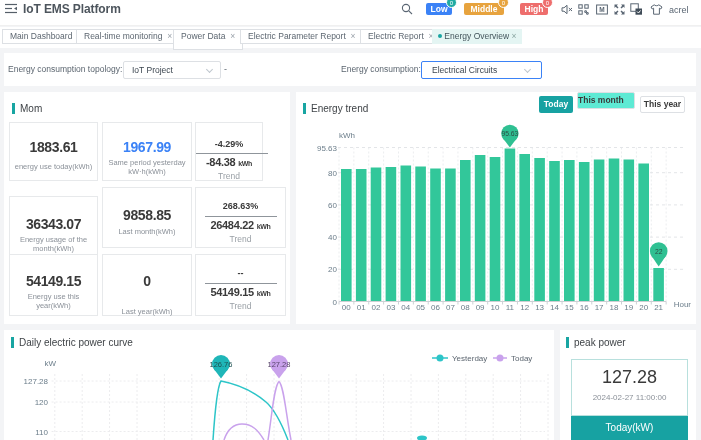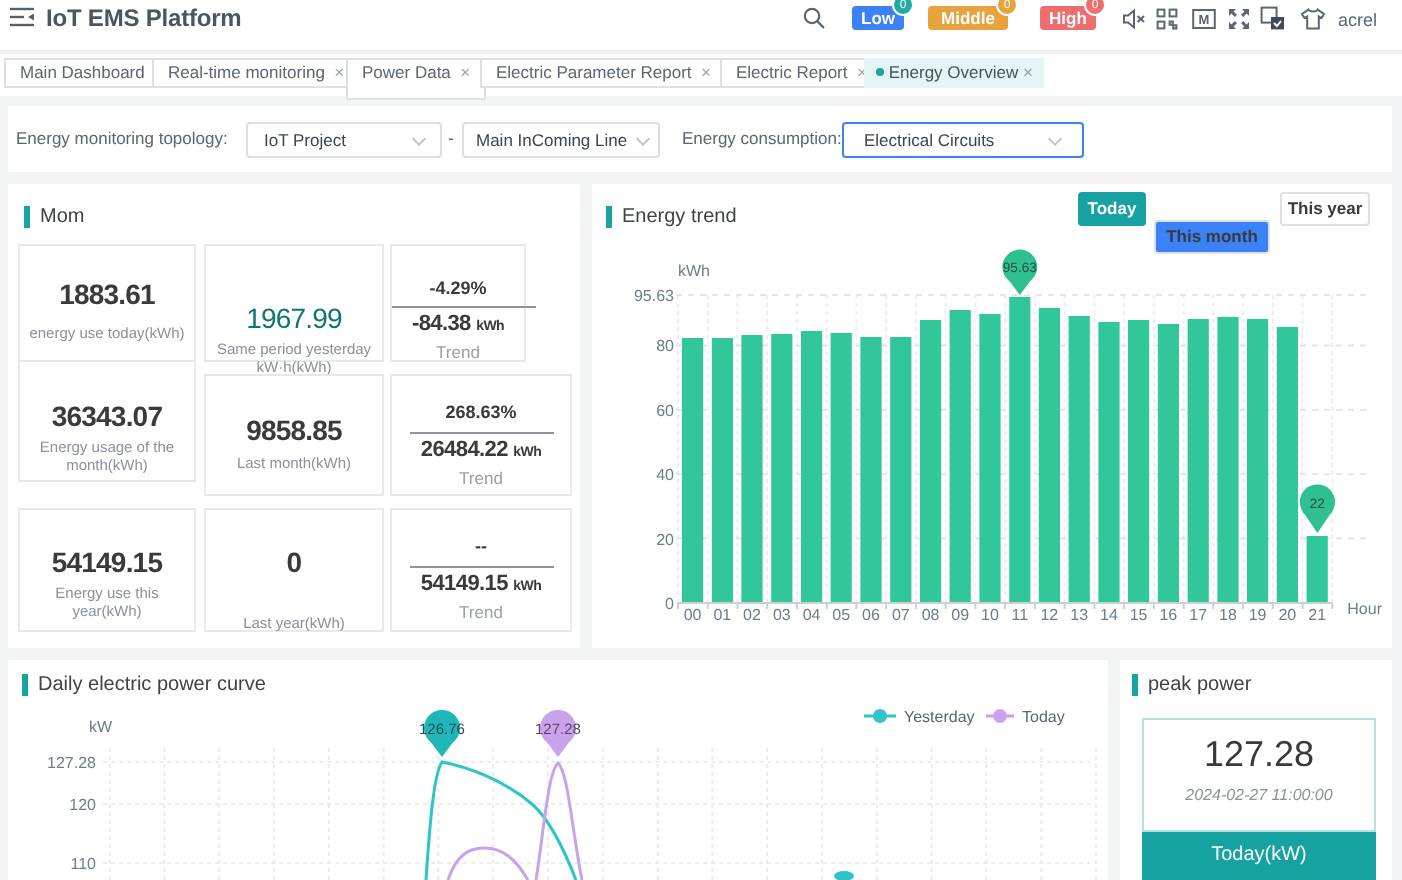--- a/index.html
+++ b/index.html
@@ -82,48 +82,47 @@
 <div class="panel" style="left:0;top:27px;width:701px;height:21px;">
   <div class="abs" style="left:2px;top:2px;height:15px;border:1px solid #dde0e4;background:#fff;font-size:8.5px;color:#5c6670;line-height:13px;padding:0 7px;">Main Dashboard</div>
   <div class="abs" style="left:76px;top:2px;height:15px;border:1px solid #dde0e4;background:#fff;font-size:8.5px;color:#5c6670;line-height:13px;padding:0 7px;">Real-time monitoring&nbsp;&nbsp;<span style="color:#9aa2aa;">×</span></div>
   <div class="abs" style="left:173px;top:2px;height:21px;border:1px solid #dde0e4;background:#fff;font-size:8.5px;color:#5c6670;line-height:13px;padding:0 7px;">Power Data&nbsp;&nbsp;<span style="color:#9aa2aa;">×</span></div>
   <div class="abs" style="left:240px;top:2px;height:15px;border:1px solid #dde0e4;background:#fff;font-size:8.5px;color:#5c6670;line-height:13px;padding:0 7px;">Electric Parameter Report&nbsp;&nbsp;<span style="color:#9aa2aa;">×</span></div>
   <div class="abs" style="left:360px;top:2px;height:15px;border:1px solid #dde0e4;background:#fff;font-size:8.5px;color:#5c6670;line-height:13px;padding:0 7px;">Electric Report&nbsp;&nbsp;<span style="color:#9aa2aa;">×</span></div>
   <div class="abs" style="left:432px;top:2px;height:15px;background:#e4f5f3;font-size:8.5px;color:#43555c;line-height:15px;padding:0 6px;"><span style="display:inline-block;width:4px;height:4px;border-radius:50%;background:#18a5a2;vertical-align:1px;"></span>&nbsp;Energy Overview&nbsp;<span style="color:#8aa5a2;">×</span></div>
 </div>
 
 <div class="panel" style="left:4px;top:53px;width:692px;height:33px;">
-  <div class="abs" style="left:4px;top:11px;font-size:8.5px;color:#5c6670;">Energy monitoring topology:</div>
+  <div class="abs" style="left:4px;top:11px;font-size:8.5px;color:#5c6670;">Energy consumption topology:</div>
   <div class="abs" style="left:119px;top:8px;width:98px;height:18px;border:1px solid #dde0e4;border-radius:2px;font-size:8.5px;color:#3c4650;line-height:17px;padding:0 8px;">IoT Project<span class="chev"></span></div>
   <div class="abs" style="left:220px;top:11px;font-size:9px;color:#5c6670;">-</div>
-  <div class="abs" style="left:227px;top:8px;width:99px;height:18px;border:1px solid #dde0e4;border-radius:2px;font-size:8.5px;color:#3c4650;line-height:17px;padding:0 6px;">Main InComing Line<span class="chev" style="right:5px;"></span></div>
   <div class="abs" style="left:337px;top:11px;font-size:8.5px;color:#5c6670;">Energy consumption:</div>
   <div class="abs" style="left:417px;top:8px;width:121px;height:18px;border:1px solid #3b82f6;border-radius:2px;font-size:8.5px;color:#3c4650;line-height:17px;padding:0 10px;">Electrical Circuits<span class="chev" style="right:11px;"></span></div>
 </div>
 
 <div class="panel" style="left:4px;top:92px;width:286px;height:232px;">
   <div class="tbar" style="left:8px;top:11px;"></div>
   <div class="ptitle" style="left:16px;top:11px;">Mom</div>
 
   <div class="card" style="left:5px;top:30px;width:89px;height:59px;">
     <div style="margin-top:16px;font-size:14px;font-weight:bold;color:#3a3a3a;letter-spacing:-0.4px;">1883.61</div>
     <div style="margin-top:7px;font-size:7.5px;color:#8b9199;">energy use today(kWh)</div>
   </div>
   <div class="card" style="left:98px;top:30px;width:90px;height:59px;">
-    <div style="margin-top:28px;font-size:14px;font-weight:normal;color:#0f766e;letter-spacing:-0.4px;">1967.99</div>
+    <div style="margin-top:16px;font-size:14px;font-weight:bold;color:#3b82f6;letter-spacing:-0.4px;">1967.99</div>
     <div style="margin-top:3px;font-size:7.5px;color:#8b9199;line-height:9px;">Same period yesterday<br>kW·h(kWh)</div>
   </div>
   <div class="card" style="left:191px;top:30px;width:68px;height:59px;">
     <div style="margin-top:16px;font-size:9px;font-weight:bold;color:#3a3a3a;line-height:11px;">-4.29%</div>
     <div style="margin:3px auto 0;width:72px;border-top:1px solid #8f959b;"></div>
     <div style="margin-top:2px;font-size:11px;font-weight:bold;color:#3a3a3a;letter-spacing:-0.3px;">-84.38 <span style="font-size:7px;">kWh</span></div>
     <div style="margin-top:3px;font-size:8.5px;color:#9aa0a6;">Trend</div>
   </div>
 
-  <div class="card" style="left:5px;top:88px;width:89px;height:61px;">
+  <div class="card" style="left:5px;top:104px;width:89px;height:61px;">
     <div style="margin-top:19px;font-size:14px;font-weight:bold;color:#3a3a3a;letter-spacing:-0.4px;">36343.07</div>
     <div style="margin-top:3px;font-size:7.5px;color:#8b9199;line-height:9px;">Energy usage of the<br>month(kWh)</div>
   </div>
   <div class="card" style="left:98px;top:95px;width:90px;height:61px;">
     <div style="margin-top:19px;font-size:14px;font-weight:bold;color:#3a3a3a;letter-spacing:-0.4px;">9858.85</div>
     <div style="margin-top:4px;font-size:7.5px;color:#8b9199;">Last month(kWh)</div>
   </div>
   <div class="card" style="left:191px;top:95px;width:91px;height:61px;">
     <div style="margin-top:13px;font-size:9px;font-weight:bold;color:#3a3a3a;line-height:11px;">268.63%</div>
     <div style="margin:4px auto 0;width:72px;border-top:1px solid #8f959b;"></div>
@@ -144,21 +143,21 @@
     <div style="margin:4px auto 0;width:72px;border-top:1px solid #8f959b;"></div>
     <div style="margin-top:2px;font-size:11px;font-weight:bold;color:#3a3a3a;letter-spacing:-0.3px;">54149.15 <span style="font-size:7px;">kWh</span></div>
     <div style="margin-top:3px;font-size:8.5px;color:#9aa0a6;">Trend</div>
   </div>
 </div>
 
 <div class="panel" style="left:296px;top:92px;width:400px;height:232px;">
   <div class="tbar" style="left:7px;top:11px;"></div>
   <div class="ptitle" style="left:15px;top:11px;">Energy trend</div>
   <div class="abs" style="left:243px;top:4px;width:34px;height:17px;background:#17a2a2;border-radius:2px;color:#fff;font-size:8.5px;font-weight:bold;text-align:center;line-height:17px;">Today</div>
-  <div class="abs" style="left:281px;top:18px;width:58px;height:17px;background:#3b82f6;border:1px solid #dde0e4;border-radius:2px;color:#3a3a3a;font-size:8.5px;font-weight:bold;text-align:center;line-height:15px;">This month</div>
+  <div class="abs" style="left:281px;top:0;width:58px;height:17px;background:#5eead4;border:1px solid #dde0e4;border-radius:2px;color:#3a3a3a;font-size:8.5px;font-weight:bold;text-align:left;line-height:15px;">This month</div>
   <div class="abs" style="left:344px;top:4px;width:45px;height:17px;background:#fff;border:1px solid #dde0e4;border-radius:2px;color:#3a3a3a;font-size:8.5px;font-weight:bold;text-align:center;line-height:15px;">This year</div>
   <svg width="400" height="232" viewBox="0 0 400 232">
     <text x="59" y="46" font-size="8" fill="#6b7d8a" text-anchor="end" font-family="Liberation Sans">kWh</text>
     <g stroke="#ebedef" stroke-width="1" stroke-dasharray="2,2">
         <line x1="43.00" y1="55.5" x2="43.00" y2="209.5"></line>
         <line x1="57.87" y1="55.5" x2="57.87" y2="209.5"></line>
         <line x1="72.74" y1="55.5" x2="72.74" y2="209.5"></line>
         <line x1="87.61" y1="55.5" x2="87.61" y2="209.5"></line>
         <line x1="102.48" y1="55.5" x2="102.48" y2="209.5"></line>
         <line x1="117.35" y1="55.5" x2="117.35" y2="209.5"></line>
@@ -337,16 +336,16 @@
     <circle cx="496" cy="28" r="3.5" fill="#c9a2ec"></circle>
     <text x="507" y="31" font-size="8" fill="#5c6670" font-family="Liberation Sans">Today</text>
   </svg>
 </div>
 
 <div class="panel" style="left:560px;top:330px;width:136px;height:110px;">
   <div class="tbar" style="left:6px;top:7px;"></div>
   <div class="ptitle" style="left:14px;top:7px;font-weight:normal;">peak power</div>
   <div class="abs" style="left:11px;top:29px;width:117px;height:57px;border:1px solid #b8e0dd;background:#fff;text-align:center;">
     <div style="margin-top:7px;font-size:18px;color:#3a3a3a;">127.28</div>
-    <div style="margin-top:5px;font-size:8px;color:#8b9199;font-style:italic;">2024-02-27 11:00:00</div>
+    <div style="margin-top:5px;font-size:8px;color:#8b9199;">2024-02-27 11:00:00</div>
   </div>
   <div class="abs" style="left:11px;top:86px;width:117px;height:30px;background:#17a2a2;color:#fff;font-size:10px;text-align:center;line-height:24px;">Today(kW)</div>
 </div>
 
 </body></html>

